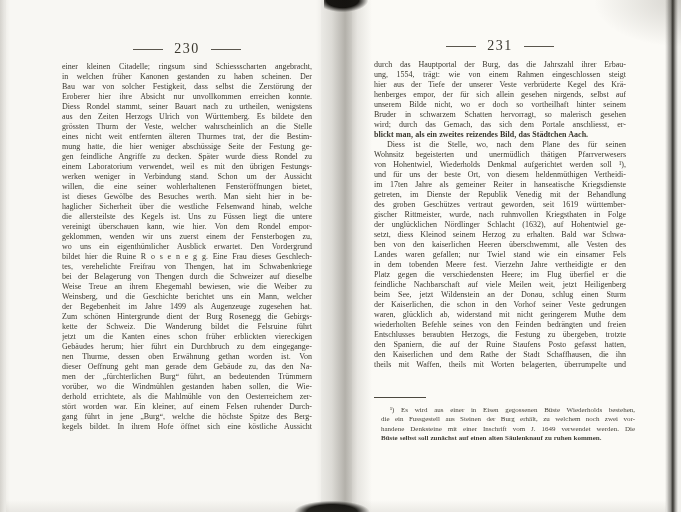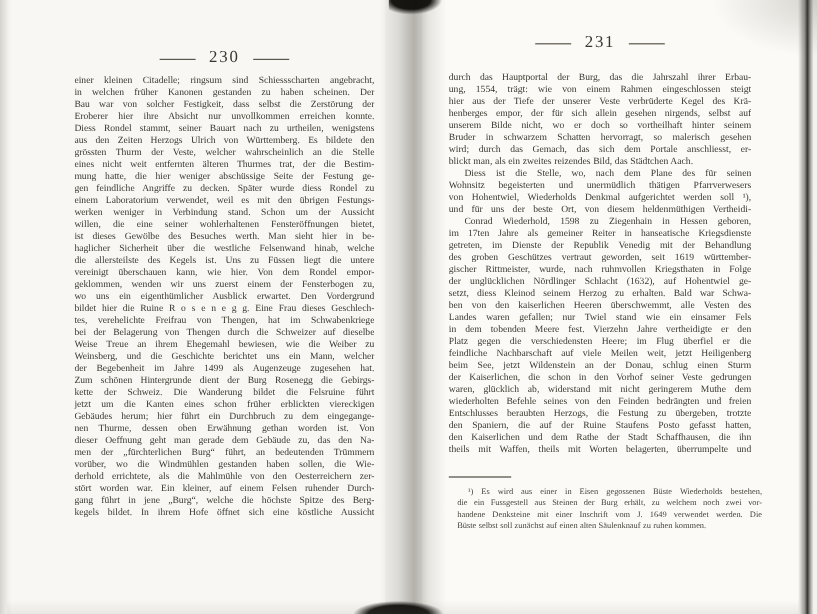--- a/index.html
+++ b/index.html
@@ -13,32 +13,32 @@
   .page-bg.left  { left:6px;  width:315px; background:var(--paper_left,#f8f7f3); }
   .page-bg.right { left:352px; width:316px; background:var(--paper_right,#fbfaf6); }
 
   .page-header {
     position:absolute; display:flex; align-items:center; justify-content:center;
     gap:11px; color:var(--ink,#3a372e); font-size:14px;
   }
   .page-header .pnum { letter-spacing:1.5px; line-height:10px; }
   .hrule { width:30px; height:1px; background:#5a564d; }
   .lp-header { left:62px; top:44px; width:250px; }
-  .rp-header { left:374px; top:31px; width:252px; }
+  .rp-header { left:374px; top:41px; width:252px; }
 
   .page-text { position:absolute; color:var(--ink,#3a372e); font-size:8px; }
   .lp-text { left:62px;  top:62px; width:250px; }
   .rp-text { left:374px; top:60px; width:252px; }
   .tline {
     text-align:justify; text-align-last:justify;
     line-height:10px; height:10px; overflow:hidden;
     word-spacing:0.25px;
   }
   .tline.indent { text-indent:13px; }
-  .tline.pend { text-align-last:left; }
+  .tline.pend { text-align-last:left;font-weight:bold; }
 
   .footnote-rule { position:absolute; left:374px; top:397px; width:52px; height:1px; background:#4c483f; }
   .footnote { position:absolute; left:373px; top:406px; width:254px; color:#45423a; font-size:7px;margin-left:8px; }
   .footnote .tline { line-height:9.4px; height:9.4px; word-spacing:0.2px; }
   .footnote .tline.indent { text-indent:9px; }
 
   .gutter-shadow { position:absolute; left:316px; top:0; width:56px; height:512px;
     background:linear-gradient(90deg, rgba(110,105,95,0) 0%, rgba(105,100,90,0.16) 28%,
       rgba(85,80,70,0.40) 52%, rgba(105,100,90,0.14) 74%, rgba(110,105,95,0) 100%); }
   .gutter-top-shadow { position:absolute; left:324px; top:0; width:58px; height:17px;
@@ -121,21 +121,20 @@
       <div class="tline">hier aus der Tiefe der unserer Veste verbrüderte Kegel des Krä-</div>
       <div class="tline">henberges empor, der für sich allein gesehen nirgends, selbst auf</div>
       <div class="tline">unserem Bilde nicht, wo er doch so vortheilhaft hinter seinem</div>
       <div class="tline">Bruder in schwarzem Schatten hervorragt, so malerisch gesehen</div>
       <div class="tline">wird; durch das Gemach, das sich dem Portale anschliesst, er-</div>
       <div class="tline pend">blickt man, als ein zweites reizendes Bild, das Städtchen Aach.</div>
       <div class="tline indent">Diess ist die Stelle, wo, nach dem Plane des für seinen</div>
       <div class="tline">Wohnsitz begeisterten und unermüdlich thätigen Pfarrverwesers</div>
       <div class="tline">von Hohentwiel, Wiederholds Denkmal aufgerichtet werden soll ¹),</div>
       <div class="tline">und für uns der beste Ort, von diesem heldenmüthigen Vertheidi-</div>
-      <div class="tline indent">Conrad Wiederhold, 1598 zu Ziegenhain in Hessen geboren,</div>
       <div class="tline">im 17ten Jahre als gemeiner Reiter in hanseatische Kriegsdienste</div>
       <div class="tline">getreten, im Dienste der Republik Venedig mit der Behandlung</div>
       <div class="tline">des groben Geschützes vertraut geworden, seit 1619 württember-</div>
       <div class="tline">gischer Rittmeister, wurde, nach ruhmvollen Kriegsthaten in Folge</div>
       <div class="tline">der unglücklichen Nördlinger Schlacht (1632), auf Hohentwiel ge-</div>
       <div class="tline">setzt, diess Kleinod seinem Herzog zu erhalten. Bald war Schwa-</div>
       <div class="tline">ben von den kaiserlichen Heeren überschwemmt, alle Vesten des</div>
       <div class="tline">Landes waren gefallen; nur Twiel stand wie ein einsamer Fels</div>
       <div class="tline">in dem tobenden Meere fest. Vierzehn Jahre vertheidigte er den</div>
       <div class="tline">Platz gegen die verschiedensten Heere; im Flug überfiel er die</div>

